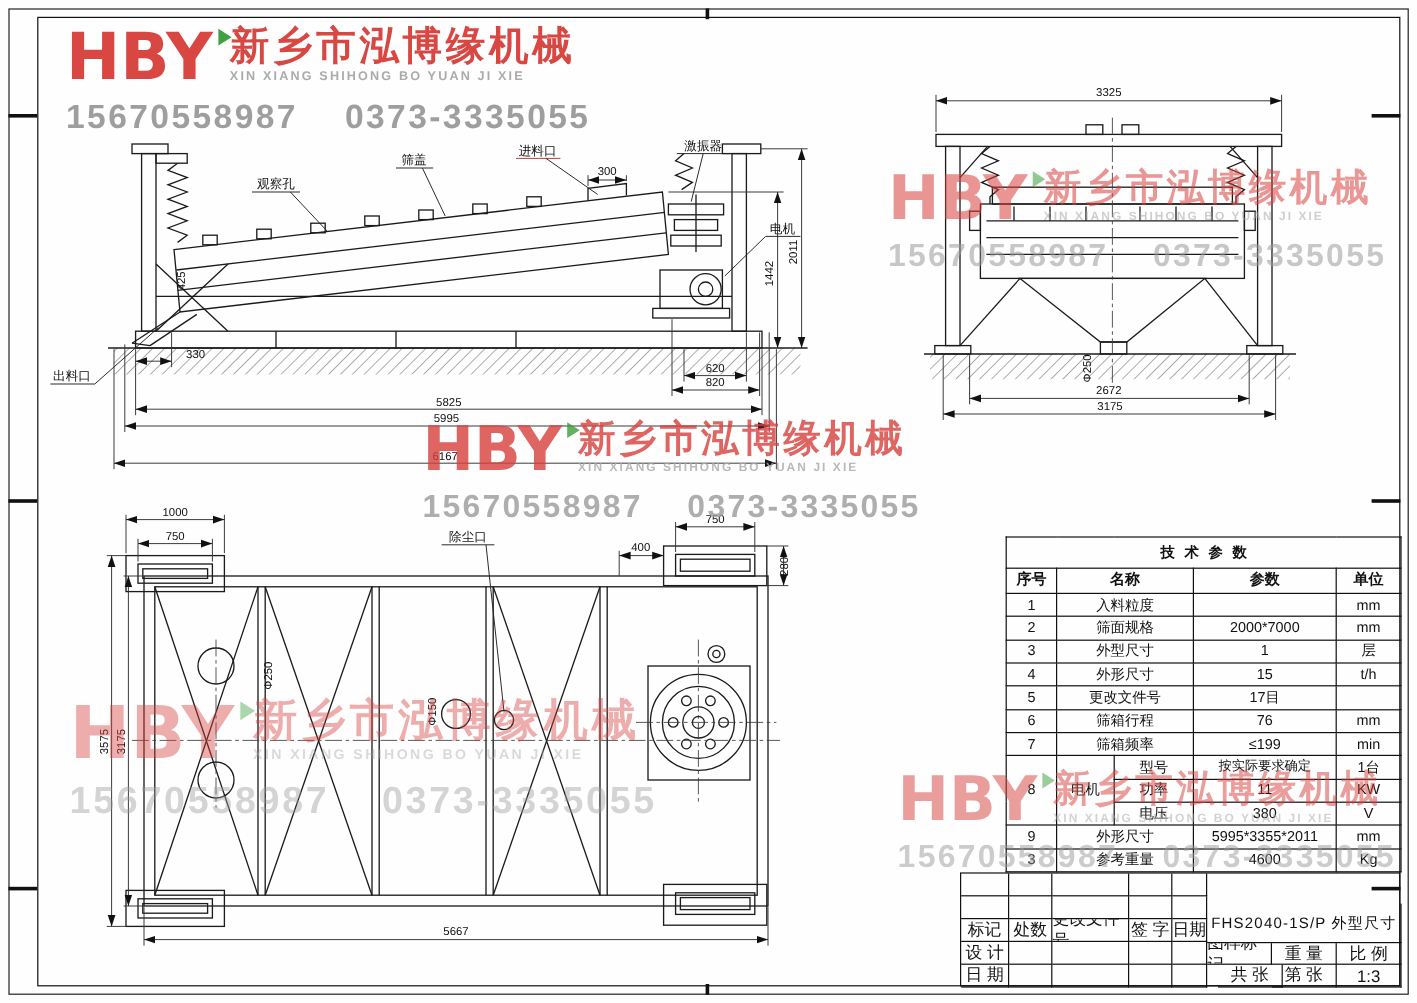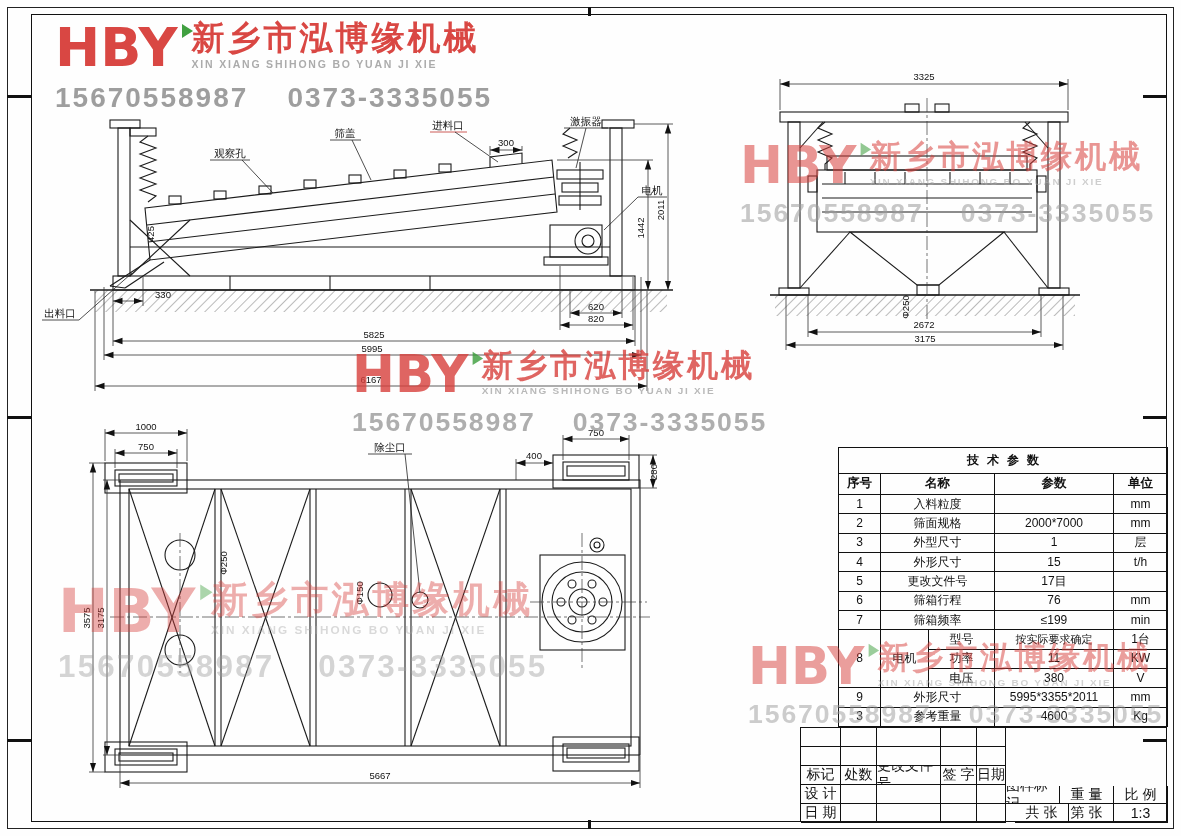--- a/index.html
+++ b/index.html
@@ -447,20 +447,21 @@
     <div class="tb-cell" style="left:0;top:57px;width:40px;height:19px">设 计</div>
     <div class="tb-cell" style="left:40px;top:57px;width:36px;height:19px"></div>
     <div class="tb-cell" style="left:76px;top:57px;width:64px;height:19px"></div>
     <div class="tb-cell" style="left:140px;top:57px;width:36px;height:19px"></div>
     <div class="tb-cell" style="left:176px;top:57px;width:29px;height:19px"></div>
     <div class="tb-cell" style="left:0;top:76px;width:40px;height:19px">日 期</div>
     <div class="tb-cell" style="left:40px;top:76px;width:36px;height:19px"></div>
     <div class="tb-cell" style="left:76px;top:76px;width:64px;height:19px"></div>
     <div class="tb-cell" style="left:140px;top:76px;width:36px;height:19px"></div>
     <div class="tb-cell" style="left:176px;top:76px;width:29px;height:19px"></div>
+    <div class="tb-cell tb-title" style="left:205px;top:25px;width:162px;height:33px">FHS2040-1S/P  外型尺寸</div>
     <div class="tb-cell" style="left:205px;top:58px;width:54px;height:18px">图样标记</div>
     <div class="tb-cell" style="left:259px;top:58px;width:54px;height:18px">重 量</div>
     <div class="tb-cell" style="left:313px;top:58px;width:54px;height:18px">比 例</div>
     <div class="tb-cell" style="left:214px;top:76px;width:54px;height:19px">共 张</div>
     <div class="tb-cell" style="left:259px;top:76px;width:54px;height:19px">第 张</div>
     <div class="tb-cell" style="left:313px;top:76px;width:54px;height:19px">1:3</div>
   </div>
 
   <div class="wm" style="left:55px;top:20px;opacity:.96">
     <div class="wm-row">

